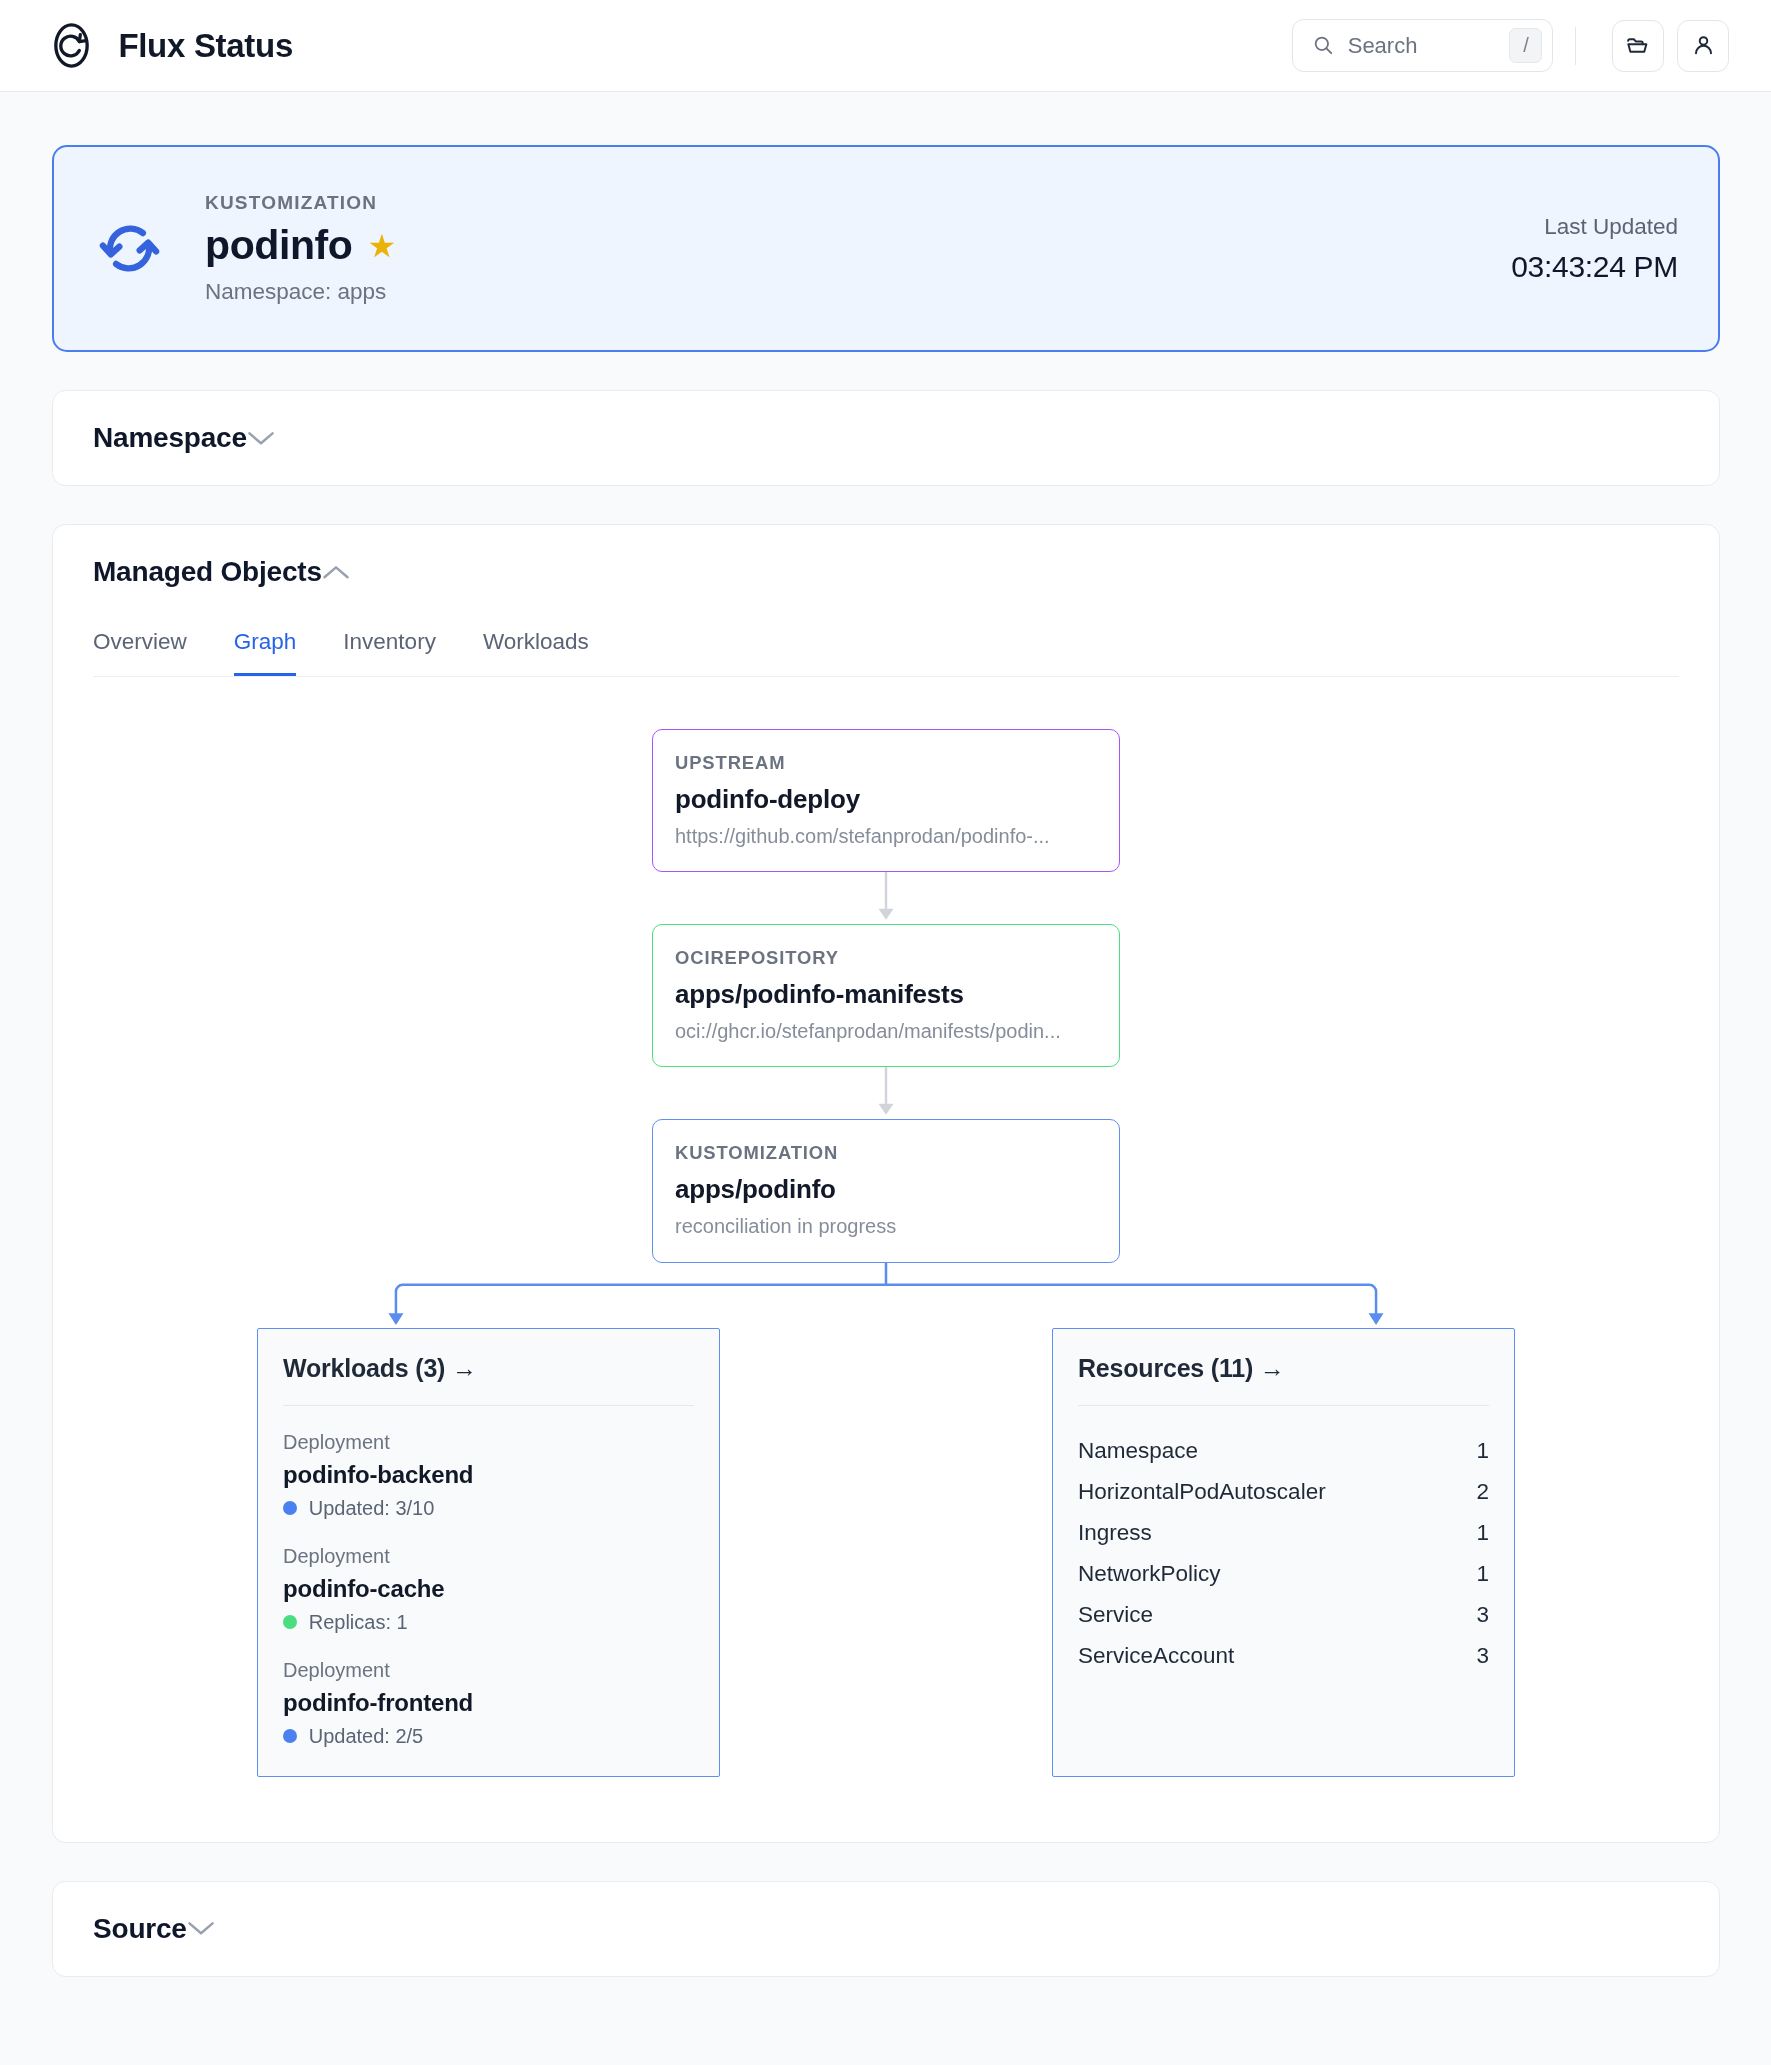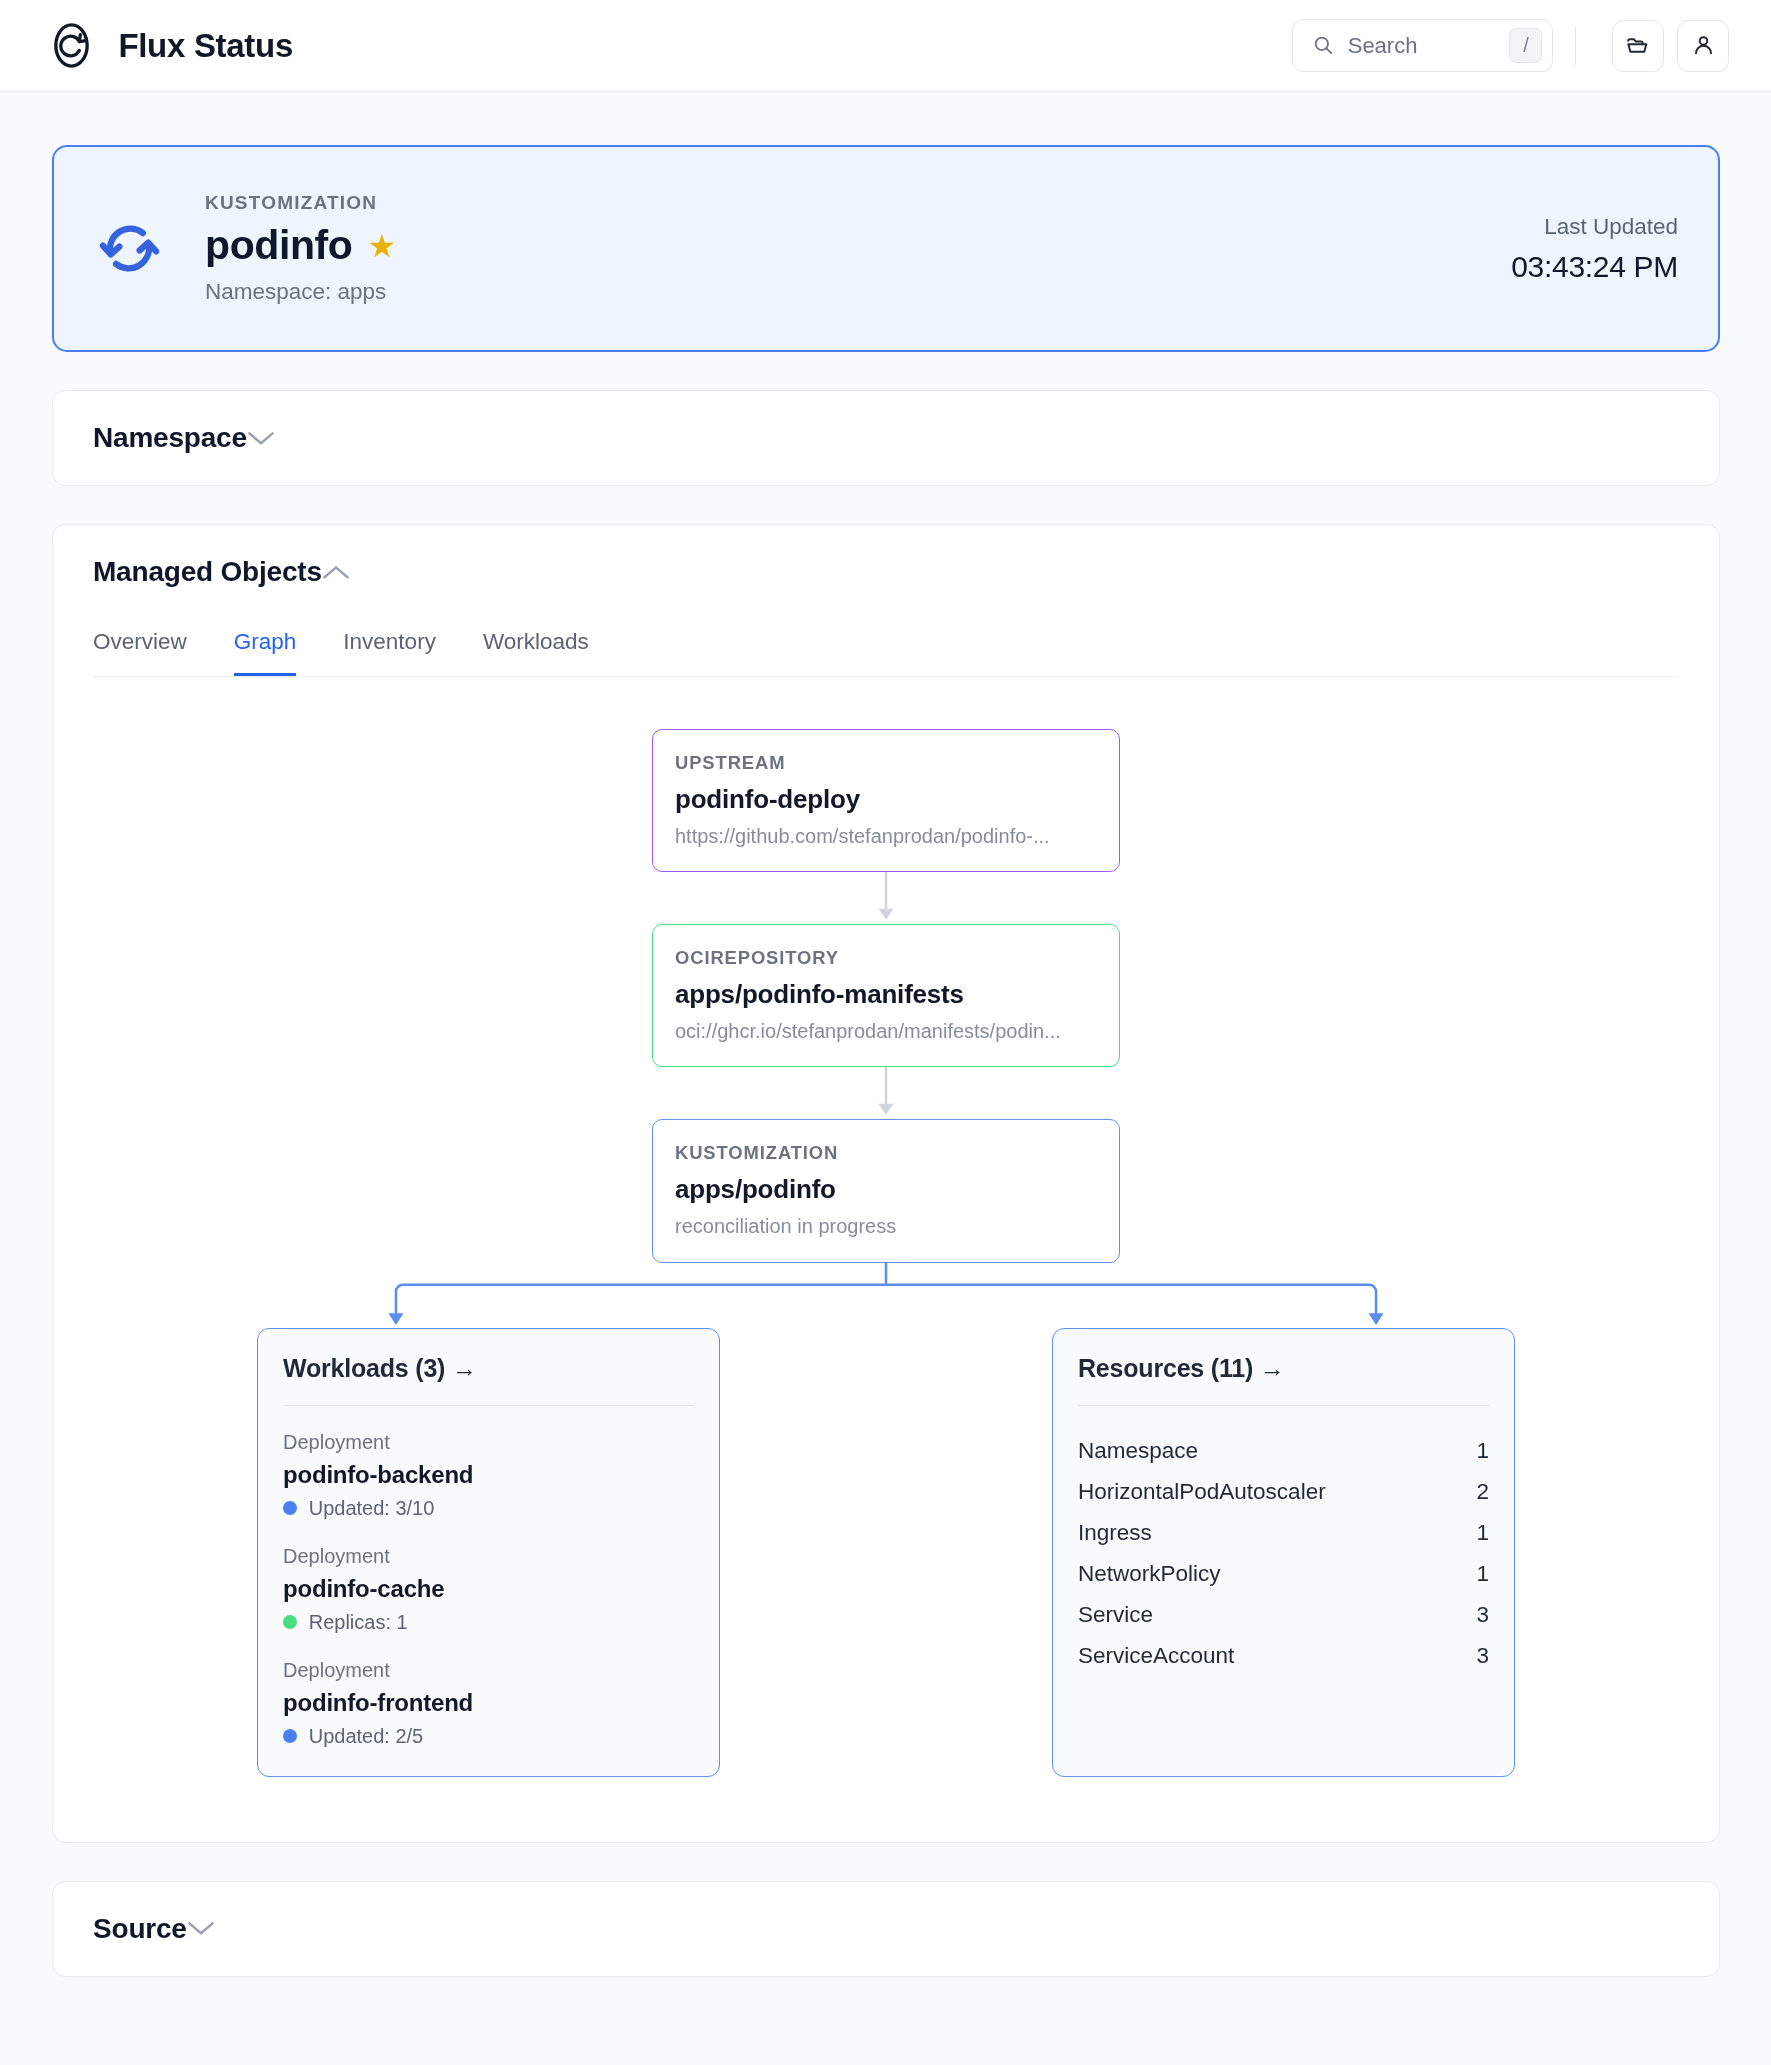--- a/index.html
+++ b/index.html
@@ -208,21 +208,21 @@
 
   .branches {
     display: flex;
     justify-content: center;
     gap: 332px;
     margin-top: -1.7px;
   }
   .bcard {
     width: 463px;
     border: 1.7px solid #6090ef;
-    border-radius: 12px;
+    border-radius: 2px;
     background: #f8fafc;
     padding: 25px 25px 28px 25px;
   }
   .bcard-title {
     font-size: 25px;
     font-weight: bold;
     color: #1f2937;
     letter-spacing: -0.2px;
   }
   .bcard-rule {

